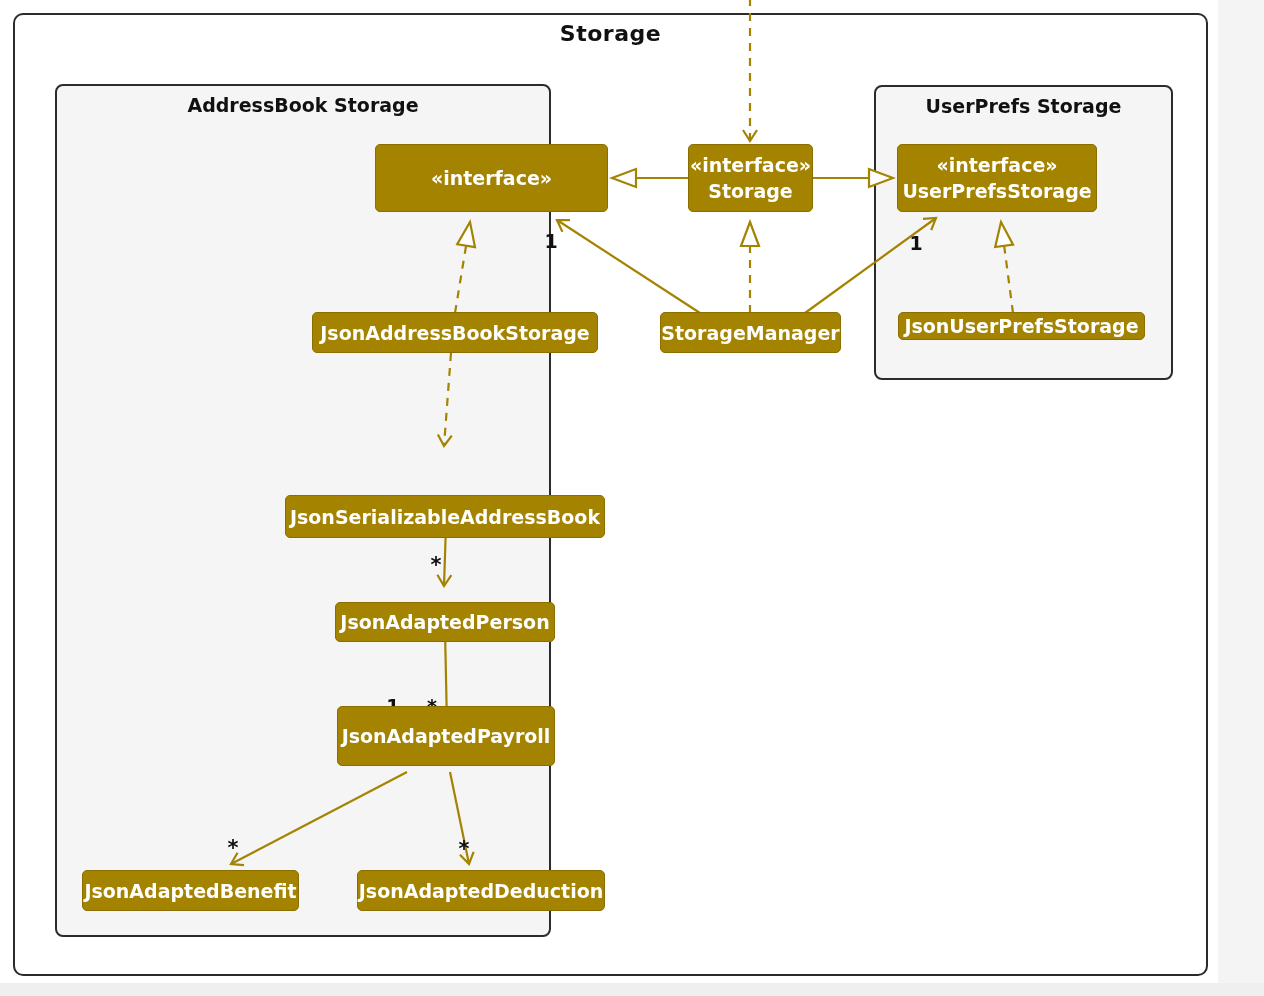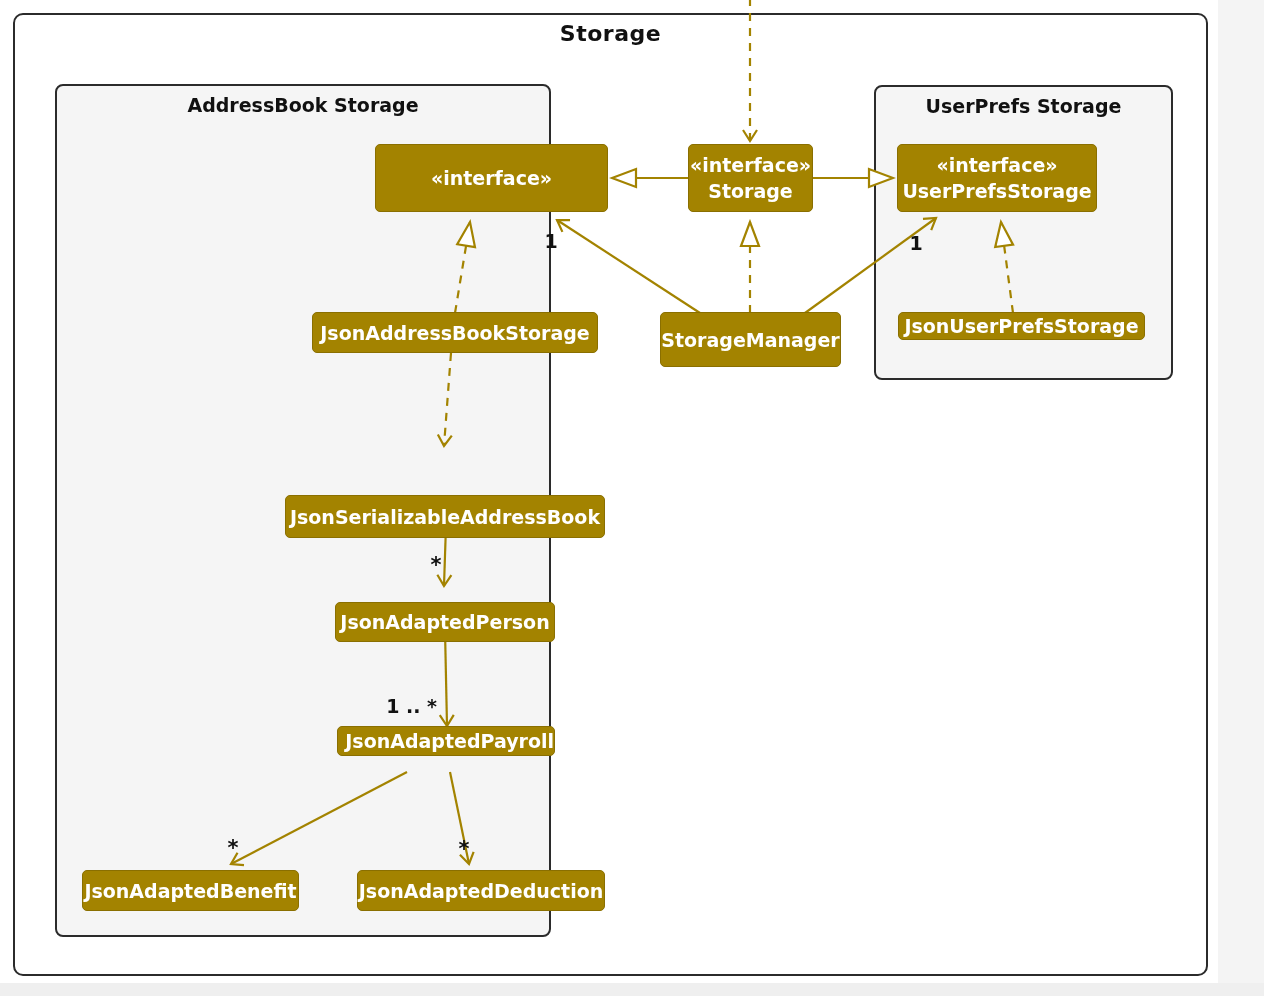--- a/index.html
+++ b/index.html
@@ -44,25 +44,25 @@
   .node{
     position:absolute;background:var(--node-fill);color:var(--node-text);
     border:1px solid #8A6F00;border-radius:5px;
     display:flex;flex-direction:column;align-items:center;justify-content:center;
     font-size:19px;line-height:26px;text-align:center;white-space:nowrap;font-weight:bold;
   }
   .n-iface-addressbook{left:375px;top:144px;width:233px;height:68px;}
   .n-iface-storage{left:688px;top:144px;width:125px;height:68px;}
   .n-iface-userprefs{left:897px;top:144px;width:200px;height:68px;}
   .n-json-addressbook-storage{left:312px;top:312px;width:286px;height:41px;}
-  .n-storage-manager{left:660px;top:312px;width:181px;height:55px;}
+  .n-storage-manager{left:660px;top:312px;width:181px;height:41px;}
   .n-json-userprefs-storage{left:898px;top:312px;width:247px;height:28px;}
   .n-json-serializable-addressbook{left:285px;top:452px;width:320px;height:43px;margin-top:43px;}
   .n-json-adapted-person{left:335px;top:590px;width:220px;height:40px;margin-top:12px;}
-  .n-json-adapted-payroll{left:337px;top:726px;width:218px;height:30px;align-items:flex-end;}
+  .n-json-adapted-payroll{left:337px;top:706px;width:218px;height:60px;}
   .n-json-adapted-benefit{left:82px;top:870px;width:217px;height:41px;}
   .n-json-adapted-deduction{left:357px;top:870px;width:248px;height:41px;}
   svg.edges{position:absolute;left:0;top:0;width:1264px;height:996px;pointer-events:none;}
   svg.edges path.edge{stroke:var(--edge);stroke-width:2.2;fill:none;}
   svg.edges path.dashed{stroke-dasharray:8 7;}
   svg.edges text{fill:#111;font-family:"DejaVu Sans","Liberation Sans",sans-serif;font-weight:bold;}
   .mult{font-size:19px;}
   .mult-star{font-size:21px;}
 </style>
 </head>

